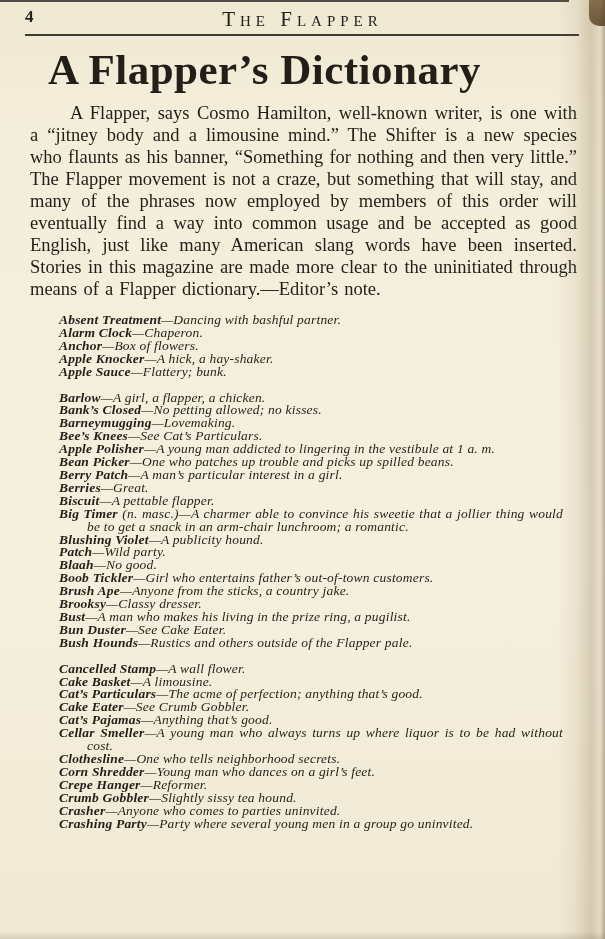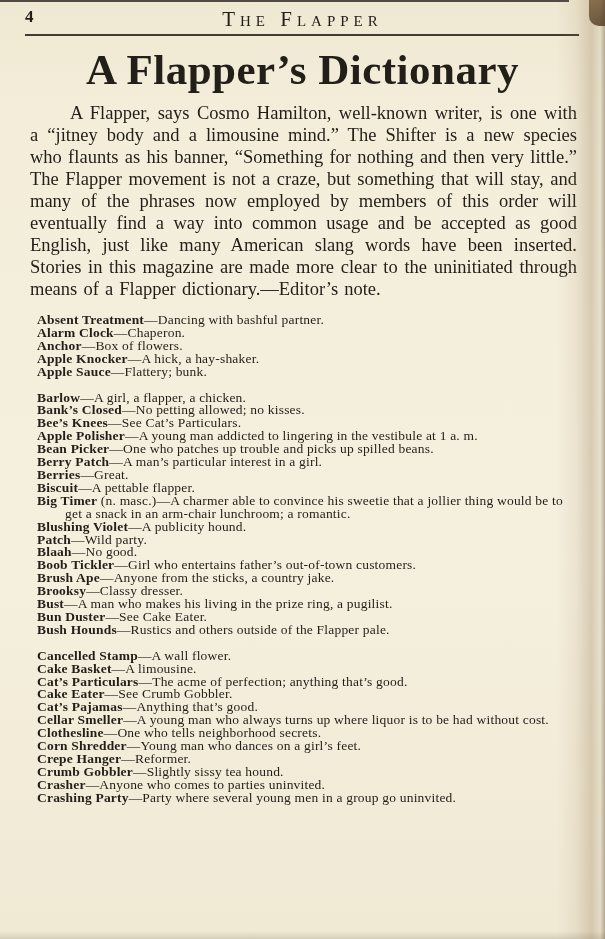--- a/index.html
+++ b/index.html
@@ -23,25 +23,25 @@
     background:linear-gradient(to right,rgba(148,122,82,0) 0%,rgba(148,122,82,.10) 40%,rgba(148,122,82,.30) 72%,rgba(148,122,82,.12) 90%,rgba(90,68,42,.40) 100%);}
   .edge-bottom{position:absolute;left:0;right:0;bottom:0;height:8px;background:linear-gradient(to top,rgba(60,45,25,.14),rgba(60,45,25,0));}
   .corner-tr{position:absolute;top:0;right:0;width:16px;height:26px;
     background:linear-gradient(200deg,#7a5f3f,#4e3a24);border-bottom-left-radius:10px;opacity:.9;}
   
   .runhead{position:relative;padding-top:7px;height:26px;}
   .pagenum{position:absolute;left:25px;top:7px;font-size:17px;font-weight:700;}
   .masthead{display:block;text-align:center;font-variant:small-caps;font-size:21px;letter-spacing:5px;font-weight:500;}
   .rule{border:0;border-top:2px solid var(--rule);margin:1px 26px 0 25px;}
   
-  h1.title{margin:9px 0 0 0;text-align:center;font-size:43px;line-height:49px;font-weight:700;letter-spacing:.5px;}
+  h1.title{margin:9px 0 0 0;text-align:left;font-size:43px;line-height:49px;font-weight:700;letter-spacing:.5px;padding-left:48px;}
   
   p.intro{margin:8px 28px 0 30px;font-size:18.5px;line-height:22px;text-align:justify;text-indent:40px;word-spacing:1.5px;}
   
-  .dict{margin:14px 42px 0 37px;}
+  .dict{margin:14px 42px 0 59px;font-style:italic;}
   .group{margin:0 0 13px 0;}
   .group:last-child{margin-bottom:0;}
   .entry{margin:0;padding-left:28px;text-indent:-28px;font-size:13.5px;line-height:12.9px;text-align:justify;letter-spacing:.2px;}
   .entry .term{font-weight:700;}
 </style>
 </head>
 <body>
 
 <div class="page">
   <div class="edge-top"></div>
@@ -72,20 +72,21 @@
         <p class="entry"><b class="term">Apple Knocker</b><span class="def">—A hick, a hay-shaker.</span></p>
 
         <p class="entry"><b class="term">Apple Sauce</b><span class="def">—Flattery; bunk.</span></p>
       </div>
     <div class="group">
 
         <p class="entry"><b class="term">Barlow</b><span class="def">—A girl, a flapper, a chicken.</span></p>
 
         <p class="entry"><b class="term">Bank’s Closed</b><span class="def">—No petting allowed; no kisses.</span></p>
 
+        <p class="entry"><b class="term">Barneymugging</b><span class="def">—Lovemaking.</span></p>
 
         <p class="entry"><b class="term">Bee’s Knees</b><span class="def">—See Cat’s Particulars.</span></p>
 
         <p class="entry"><b class="term">Apple Polisher</b><span class="def">—A young man addicted to lingering in the vestibule at 1 a. m.</span></p>
 
         <p class="entry"><b class="term">Bean Picker</b><span class="def">—One who patches up trouble and picks up spilled beans.</span></p>
 
         <p class="entry"><b class="term">Berry Patch</b><span class="def">—A man’s particular interest in a girl.</span></p>
 
         <p class="entry"><b class="term">Berries</b><span class="def">—Great.</span></p>

